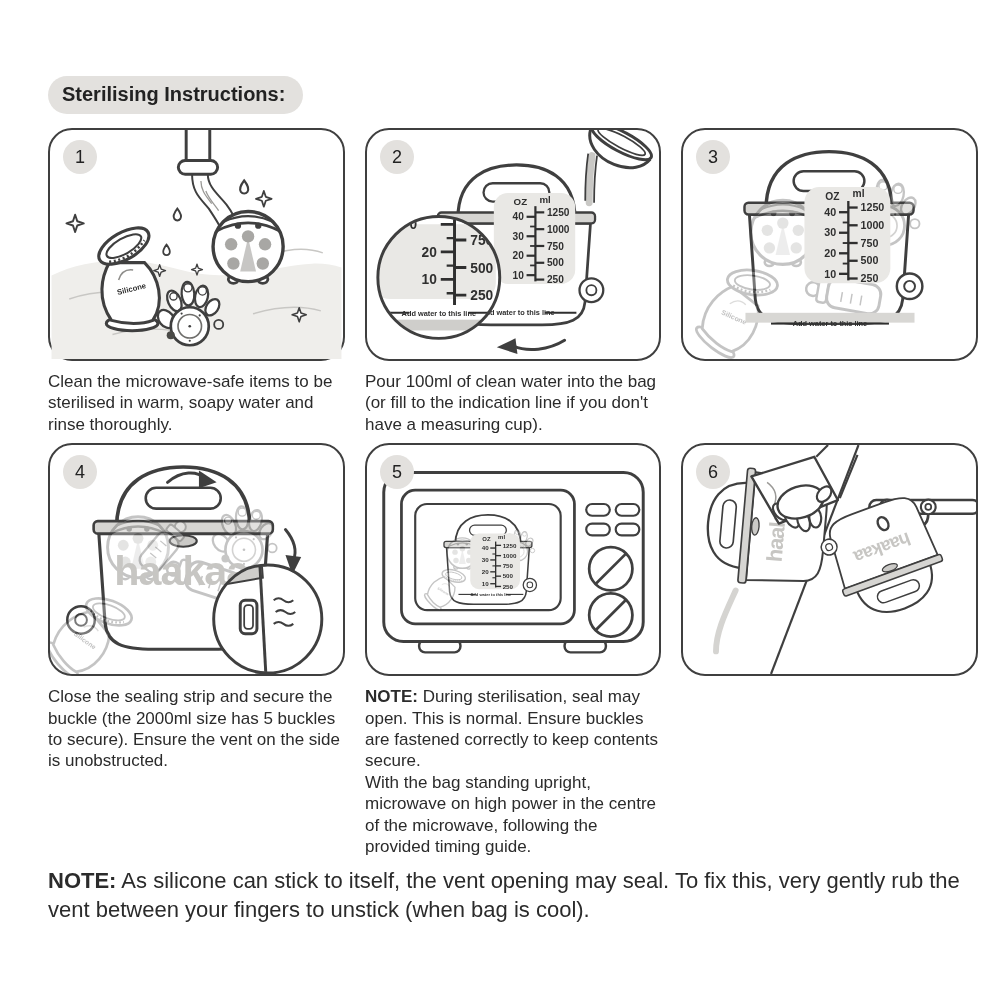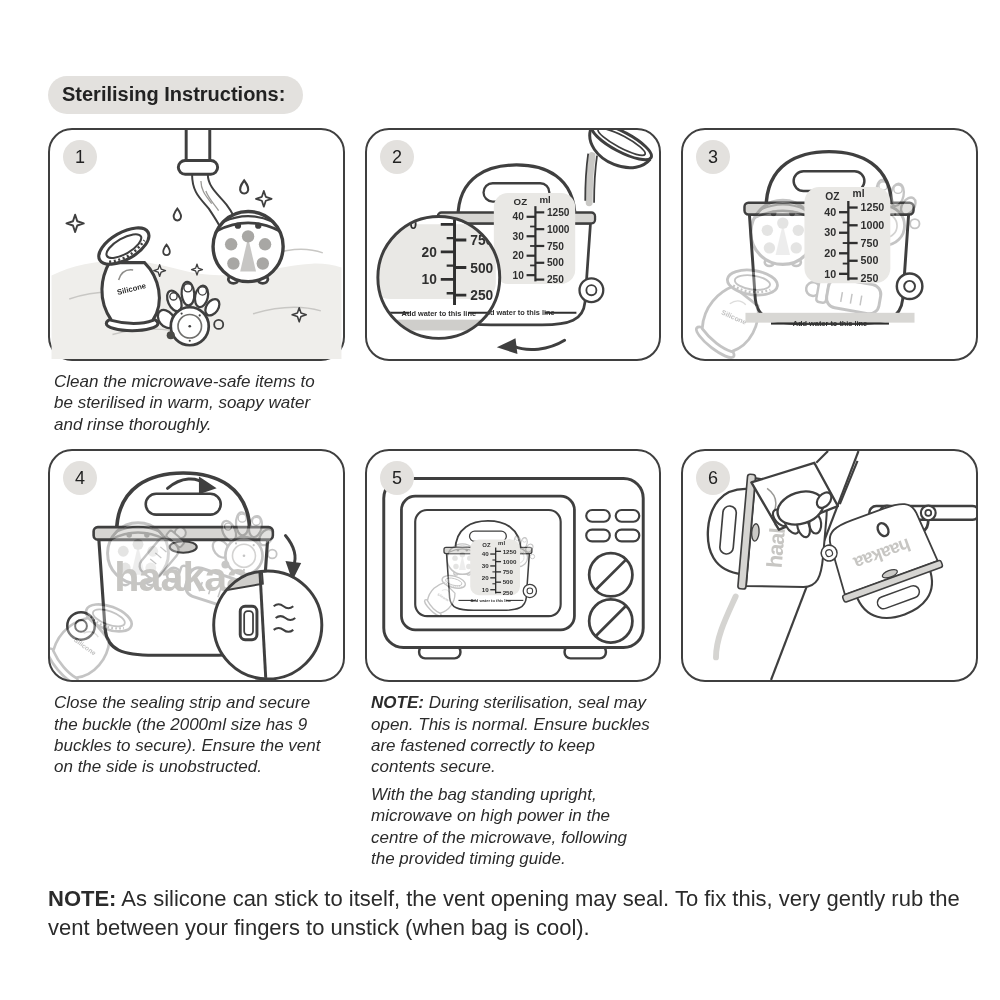--- a/index.html
+++ b/index.html
@@ -7,21 +7,21 @@
   .sheet{padding:76px 28px 0 48px;width:932px;}
   .title-pill{display:inline-block;background:#e3e1de;border-radius:19px;padding:7px 18px 8px 14px;
     font-size:20px;font-weight:bold;color:#222;}
   .grid{display:grid;grid-template-columns:297px 296px 297px;column-gap:20px;row-gap:8px;
     margin-top:14px;align-items:start;}
   .panel{position:relative;height:233px;border:2.5px solid #3f3f3f;border-radius:24px;background:#fff;box-sizing:border-box;}
   .panel svg{position:absolute;left:0;top:0;width:100%;height:100%;}
   .badge{position:absolute;top:10px;left:13px;width:34px;height:34px;border-radius:50%;background:#e3e1de;
     color:#222;font-size:18px;display:flex;align-items:center;justify-content:center;z-index:2;}
   .caption{margin:10px 2px 0 0;font-size:17px;line-height:1.26;color:#2b2b2b;}
-  .caption p{margin:6px;font-style:italic;}
+  .caption p{margin:0;}
   .footer-note{margin:10px 2px 0 0;font-size:22px;line-height:1.3;max-width:950px;}
   svg{font-family:"Liberation Sans",sans-serif;}
   svg text{fill:#2f2f2f;}
   .ghost{opacity:0.30;}
   .brand-txt{fill:#c7c6c3;font-weight:bold;letter-spacing:-1px;}
 </style>
 </head>
 <body>
 
 <svg width="0" height="0" style="position:absolute" aria-hidden="true">
@@ -224,20 +224,23 @@
             <text x="72" y="189" font-size="7.5" text-anchor="middle">Add water to this line</text>
             <rect x="6" y="193" width="132" height="11" fill="#cfcecb"></rect>
           </g>
           <circle cx="72" cy="150" r="62" fill="none" stroke="#3f3f3f" stroke-width="3"></circle>
           <g>
             <path d="M200,214 C184,224 162,226 148,220" fill="none" stroke="#3f3f3f" stroke-width="3" stroke-linecap="round"></path>
             <polygon points="150,212 131,221 152,228" fill="#3f3f3f"></polygon>
           </g>
         </svg>
       </div>
+      <div class="caption">
+          <p><span>Pour 100ml of clean water into the bag (or fill to the indication line if you don't have a measuring cup).</span></p>
+        </div>
     </div>
 
     <div class="cell">
       <div class="panel">
         <div class="badge">3</div>
         <svg viewBox="0 0 295 233">
           <use href="#g-bag" transform="translate(47,16)"></use>
           <use href="#g-ladybug" class="ghost" transform="translate(58,58) scale(1.05)"></use>
           <use href="#g-hand" class="ghost" transform="translate(164,46) scale(0.95)"></use>
           <g class="ghost" transform="translate(58,120) rotate(38) scale(0.95)">
@@ -292,21 +295,21 @@
             <rect x="192" y="158" width="17" height="34" rx="5" fill="#fff" stroke="#3f3f3f" stroke-width="3"></rect>
             <rect x="196" y="163" width="9" height="24" rx="3.5" fill="#fff" stroke="#3f3f3f" stroke-width="1.8"></rect>
             <path d="M226,158 q5,-4 10,0 q5,4 10,0" fill="none" stroke="#3f3f3f" stroke-width="2"></path>
             <path d="M228,170 q5,-4 10,0 q5,4 10,0" fill="none" stroke="#3f3f3f" stroke-width="2"></path>
             <path d="M226,182 q5,-4 10,0 q5,4 10,0" fill="none" stroke="#3f3f3f" stroke-width="2"></path>
           </g>
           <circle cx="220" cy="177" r="55" fill="none" stroke="#3f3f3f" stroke-width="3"></circle>
         </svg>
       </div>
       <div class="caption">
-          <p><span>Close the sealing strip and secure the buckle (the 2000ml size has 9 buckles to secure). Ensure the vent on the side is unobstructed.</span></p>
+          <p><span>Close the sealing strip and secure the buckle (the 2000ml size has 5 buckles to secure). Ensure the vent on the side is unobstructed.</span></p>
         </div>
     </div>
 
     <div class="cell">
       <div class="panel">
         <div class="badge">5</div>
         <svg viewBox="0 0 295 233">
           <g>
             <rect x="52" y="198" width="42" height="13" rx="6" fill="#fff" stroke="#3f3f3f" stroke-width="2.5"></rect>
             <rect x="200" y="198" width="42" height="13" rx="6" fill="#fff" stroke="#3f3f3f" stroke-width="2.5"></rect>

